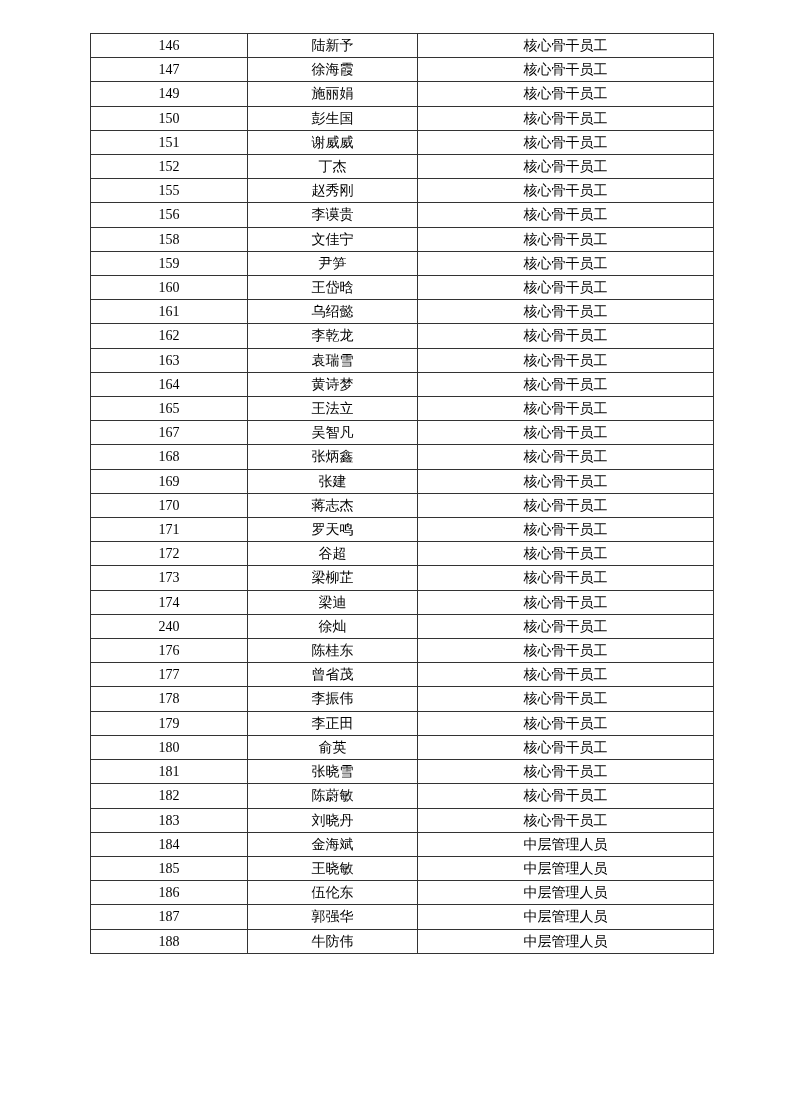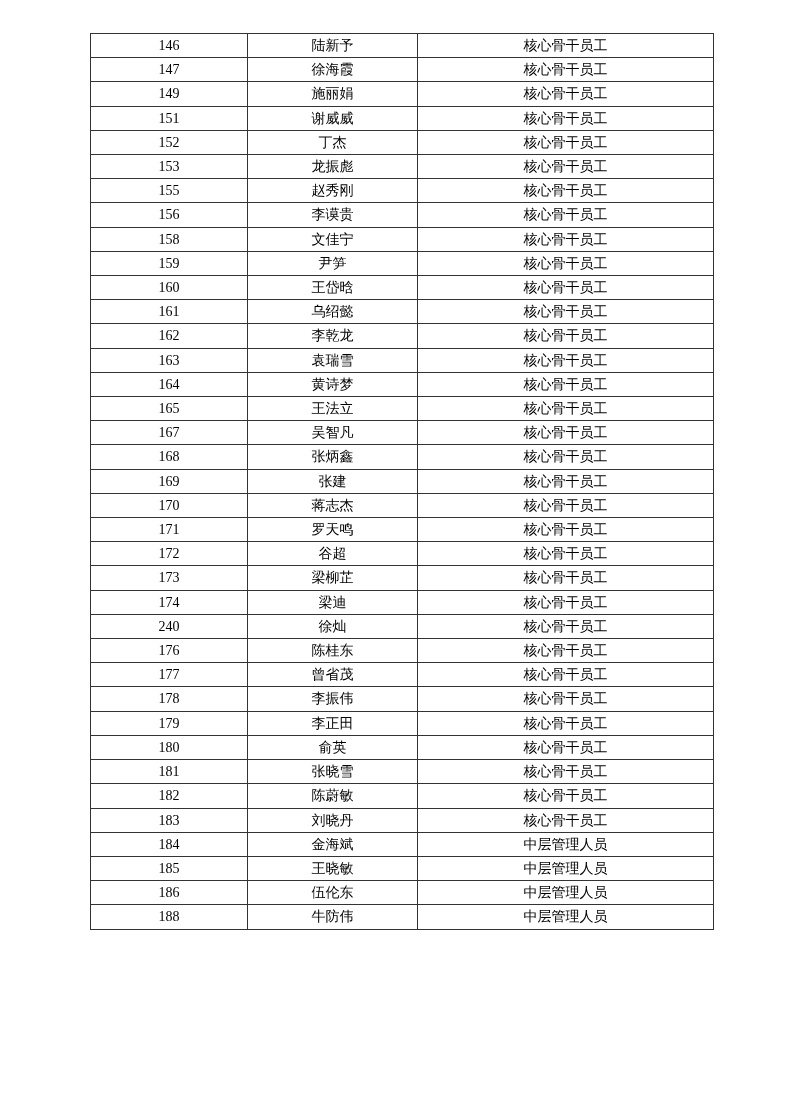--- a/index.html
+++ b/index.html
@@ -59,35 +59,35 @@
           <td>147</td>
           <td>徐海霞</td>
           <td>核心骨干员工</td>
         </tr>
         <tr>
           <td>149</td>
           <td>施丽娟</td>
           <td>核心骨干员工</td>
         </tr>
         <tr>
+          <td>150</td>
+          <td>彭生国</td>
+          <td>核心骨干员工</td>
+        </tr>
+        <tr>
           <td>151</td>
           <td>谢威威</td>
           <td>核心骨干员工</td>
         </tr>
         <tr>
           <td>152</td>
           <td>丁杰</td>
           <td>核心骨干员工</td>
         </tr>
         <tr>
-          <td>153</td>
-          <td>龙振彪</td>
-          <td>核心骨干员工</td>
-        </tr>
-        <tr>
           <td>155</td>
           <td>赵秀刚</td>
           <td>核心骨干员工</td>
         </tr>
         <tr>
           <td>156</td>
           <td>李谟贵</td>
           <td>核心骨干员工</td>
         </tr>
         <tr>
@@ -221,20 +221,25 @@
           <td>中层管理人员</td>
         </tr>
         <tr>
           <td>185</td>
           <td>王晓敏</td>
           <td>中层管理人员</td>
         </tr>
         <tr>
           <td>186</td>
           <td>伍伦东</td>
+          <td>中层管理人员</td>
+        </tr>
+        <tr>
+          <td>187</td>
+          <td>郭强华</td>
           <td>中层管理人员</td>
         </tr>
         <tr>
           <td>188</td>
           <td>牛防伟</td>
           <td>中层管理人员</td>
         </tr>
       </tbody>
   </table>
 </div>

